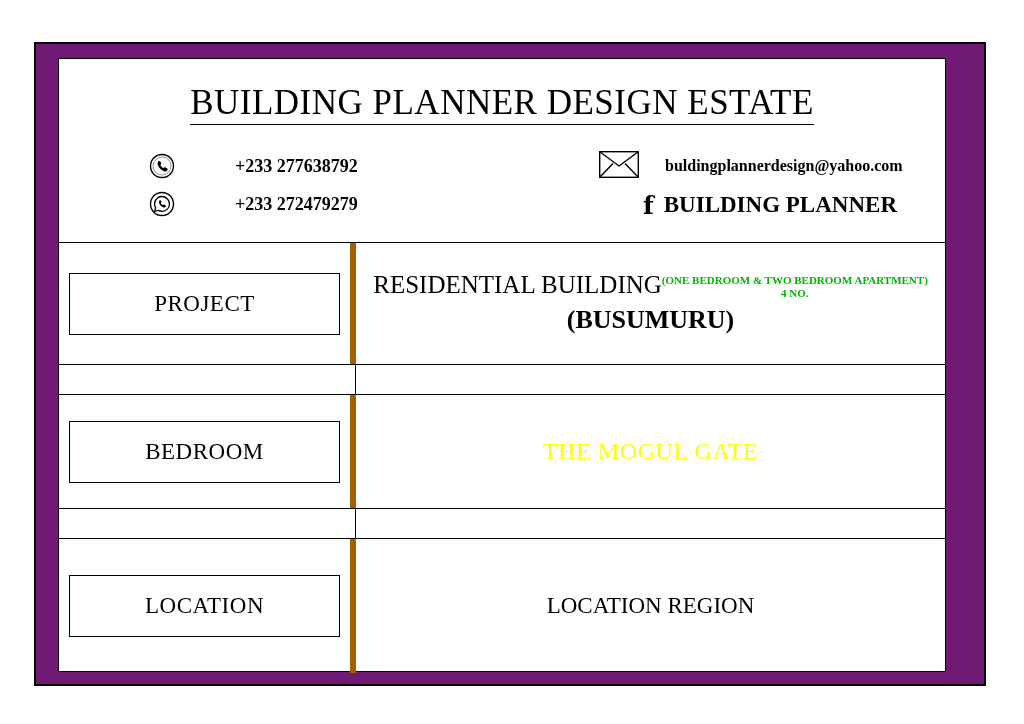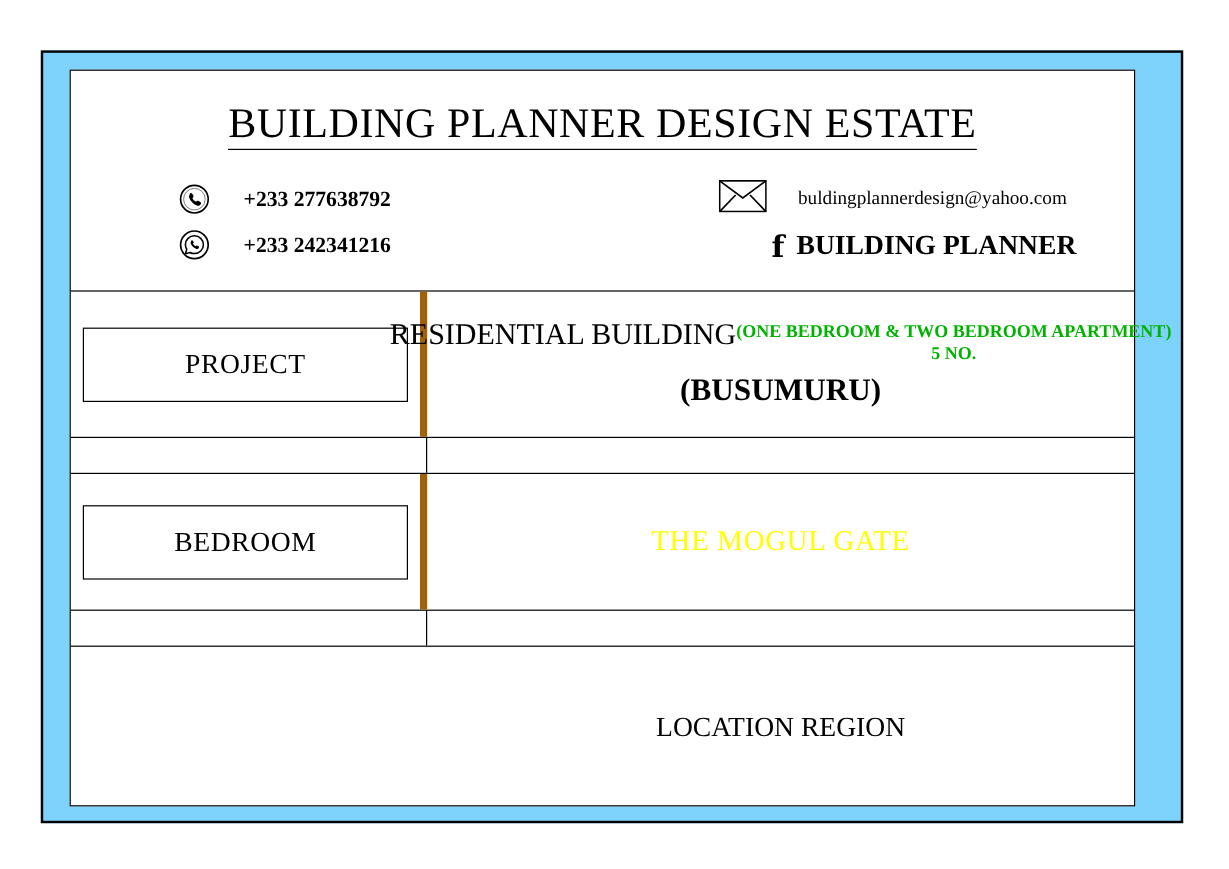--- a/index.html
+++ b/index.html
@@ -16,21 +16,21 @@
   }
 
   .sheet {
     position: absolute;
     left: 34px;
     top: 42px;
     width: 952px;
     height: 644px;
     border: 2px solid #000;
     box-sizing: border-box;
-    background: #7dd3fc;
+    background: #701a75;
     padding-left: 45px;
   }
   .sheet-inner {
     position: absolute;
     left: 22px;
     top: 14px;
     width: 888px;
     height: 614px;
     border: 1px solid #000;
     box-sizing: border-box;
@@ -65,20 +65,21 @@
   .contact-left {
     position: absolute;
     left: 90px;
     top: 88px;
     width: 360px;
   }
   .contact-row {
     display: flex;
     align-items: center;
     height: 38px;
+    gap: 32px;
   }
   .contact-row .num {
     font-size: 18px;
     font-weight: bold;
     margin-left: 28px;
     white-space: nowrap;
   }
   .ic {
     width: 26px;
     height: 26px;
@@ -91,21 +92,21 @@
     top: 88px;
     width: 340px;
   }
   .mail-row {
     display: flex;
     align-items: center;
     height: 38px;
   }
   .mail-row .mail-text {
     font-size: 16px;
-    font-weight: normal;
+    font-weight: bold;
     margin-left: 26px;
     white-space: nowrap;
   }
   .fb-row {
     display: flex;
     align-items: center;
     height: 40px;
     margin-left: 44px;
   }
   .fb-row .fb-text {
@@ -192,21 +193,21 @@
   .proj-line1 {
     font-size: 25px;
     white-space: nowrap;
     display: flex;
     align-items: flex-start;
     justify-content: center;
   }
   .proj-main { line-height: 1.05; text-align: right; }
   .proj-note {
     color: #00b300;
-    font-size: 15px;
+    font-size: 11px;
     font-weight: bold;
     line-height: 1.15;
     text-align: center;
     margin-top: 2px;
     white-space: nowrap;
   }
   .proj-line2 {
     font-size: 26px;
     font-weight: bold;
     margin-top: 6px;
@@ -246,21 +247,21 @@
           <span class="num">+233  277638792</span>
         </div>
         <div class="contact-row">
           <span>
             <svg class="ic" viewBox="0 0 26 26">
               <circle cx="13" cy="13" r="11.5" fill="none" stroke="#000" stroke-width="1.4"></circle>
               <path d="M13 5.5c-4.1 0-7.5 3.3-7.5 7.4 0 1.4 0.4 2.7 1.1 3.8L5.6 20.4l3.8-1c1.1 0.6 2.3 0.9 3.6 0.9 4.1 0 7.5-3.3 7.5-7.4S17.1 5.5 13 5.5z" fill="none" stroke="#000" stroke-width="1.3"></path>
               <path d="M10.4 9.4c0.4-0.4 1.1-0.3 1.4 0.2l0.6 1c0.2 0.3 0.1 0.8-0.2 1l-0.4 0.4c0.4 1 1.2 1.8 2.2 2.2l0.4-0.4c0.3-0.3 0.7-0.3 1-0.1l1 0.6c0.5 0.3 0.6 1 0.2 1.4l-0.5 0.5c-0.4 0.4-0.9 0.5-1.4 0.3-2.2-0.8-4-2.6-4.8-4.8-0.2-0.5-0.1-1 0.3-1.3z" fill="#000"></path>
             </svg>
           </span>
-          <span class="num">+233  242341216</span>
+          <span class="num">+233  272479279</span>
         </div>
       </div>
 
       <div class="contact-right">
         <div class="mail-row">
           <span>
             <svg width="40" height="27" viewBox="0 0 40 27">
               <rect x="0.7" y="0.7" width="38.6" height="25.6" fill="none" stroke="#000" stroke-width="1.4"></rect>
               <path d="M0.7 0.7 L20 15 L39.3 0.7" fill="none" stroke="#000" stroke-width="1.4"></path>
               <path d="M0.7 26.3 L14 12.5 M39.3 26.3 L26 12.5" fill="none" stroke="#000" stroke-width="1.4"></path>
@@ -279,21 +280,21 @@
 
       <div class="row" style="top:0; height:122px;">
         <div class="label-cell">
           <div class="label-box">PROJECT</div>
         </div>
         <div class="value-cell">
           <div class="proj-line1">
             <span class="proj-main">RESIDENTIAL BUILDING</span>
             <span class="proj-note">
               <span>(ONE BEDROOM &amp; TWO BEDROOM  APARTMENT)</span><br>
-              <span>5 NO.</span>
+              <span>4 NO.</span>
             </span>
           </div>
           <div class="proj-line2">(BUSUMURU)</div>
         </div>
       </div>
 
       <div class="spacer-row" style="top:122px; height:30px;">
         <div class="divcell"></div>
       </div>
 
@@ -304,20 +305,23 @@
         <div class="value-cell">
           <div class="client-value">THE MOGUL GATE</div>
         </div>
       </div>
 
       <div class="spacer-row" style="top:266px; height:30px;">
         <div class="divcell"></div>
       </div>
 
       <div class="row" style="top:296px; height:134px; border-bottom:none;">
+        <div class="label-cell">
+          <div class="label-box">LOCATION</div>
+        </div>
         <div class="value-cell">
           <div class="loc-line">LOCATION REGION</div>
         </div>
       </div>
 
     </div>
   </div>
 </div>
 
 </body></html>

